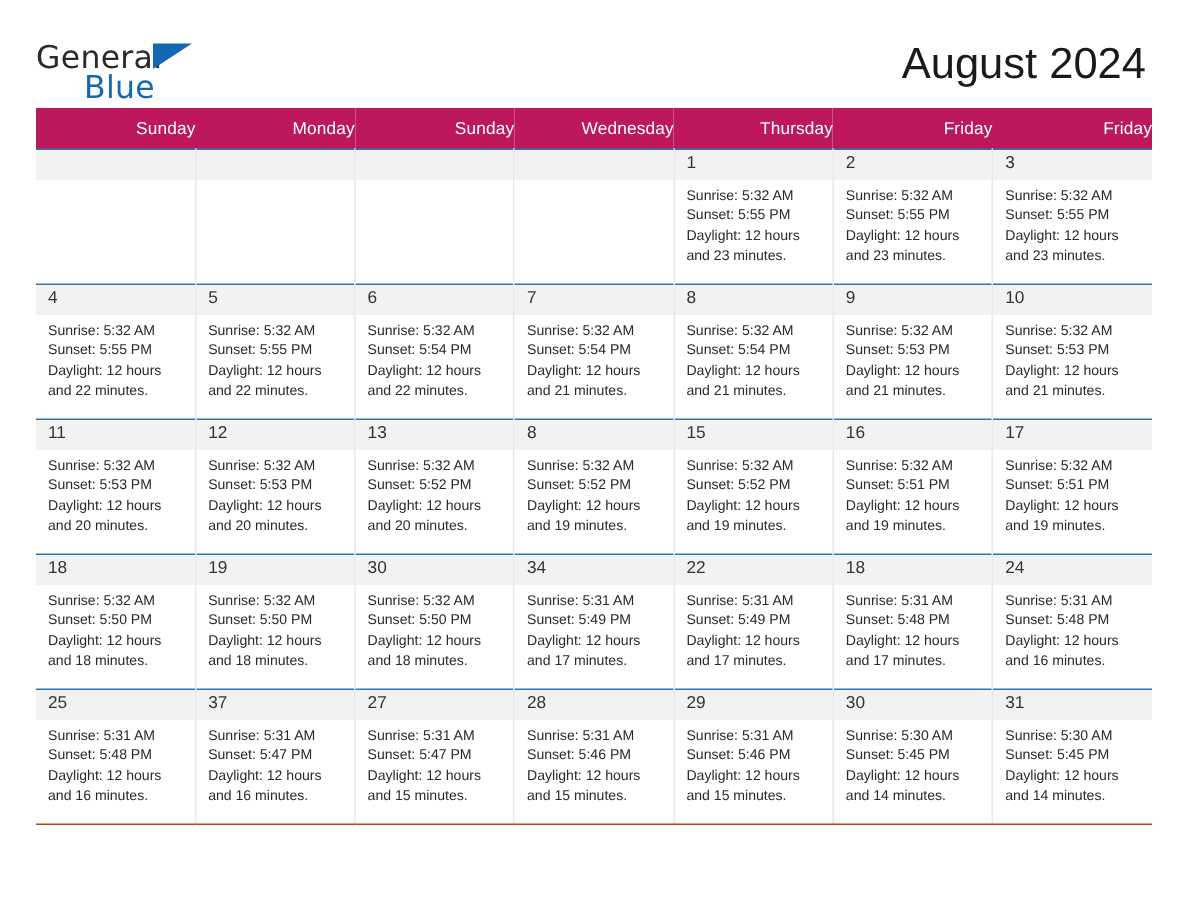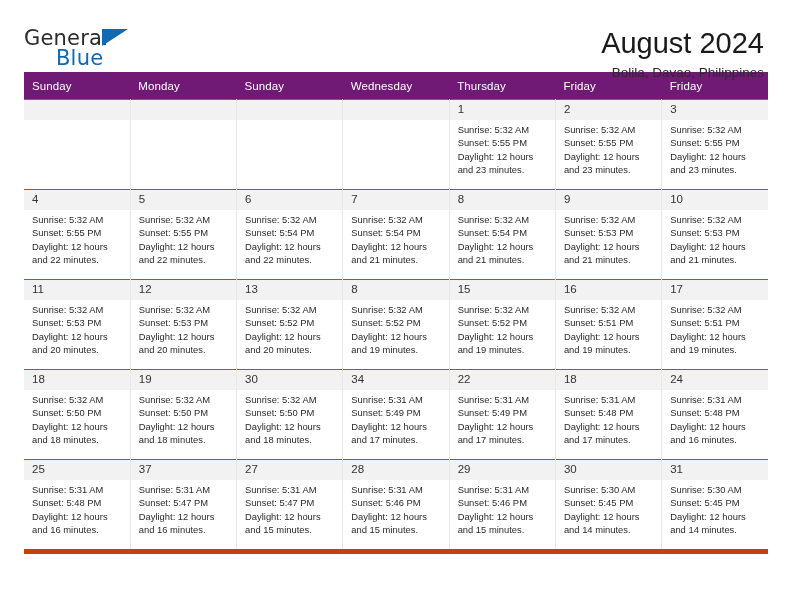--- a/index.html
+++ b/index.html
@@ -61,21 +61,21 @@
     position: absolute;
     left: 78px;
     top: 3px;
     width: 0;
     height: 0;
     border-left: 26px solid #1268b3;
     border-bottom: 17px solid transparent;
   }
 
   .title-block {
-    text-align: right;
+    text-align: center;
     flex: 0 0 auto;
     padding-right: 4px;
     margin-left: 43px;
   }
   .cal-title {
     font-size: 29px;
     font-weight: 400;
     color: #1a1a1a;
     line-height: 34px;
     white-space: nowrap;
@@ -91,40 +91,40 @@
 
   
   .calendar {
     width: 744px;
     border-collapse: collapse;
     table-layout: fixed;
   }
   .calendar col { width: 106.28px; }
 
   .dow-row th {
-    background: #701a75;
+    background: #be185d;
     color: #ffffff;
     font-size: 11.5px;
     font-weight: 400;
-    text-align: left;
+    text-align: right;
     padding: 5px 0 5px 8px;
     height: 17px;
     letter-spacing: 0.1px;
   }
 
   .week-row td {
     vertical-align: top;
     padding: 0;
     height: 89px;
     border-top: 1.3px solid #2e75b6;
     border-right: 1px solid #e8e8e8;
     background: #ffffff;
   }
   .week-row td:last-child { border-right: none; }
-  .week-row.last td { border-bottom: 5px solid #c2410c; }
+  .week-row.last td { border-bottom: 1px solid #c2410c; }
 
   .daynum {
     background: #f2f2f2;
     font-size: 11.5px;
     color: #333333;
     padding: 3px 0 4px 8px;
     line-height: 13px;
     min-height: 13px;
   }
   .daynum.empty { color: transparent; }
@@ -145,21 +145,20 @@
   <div class="topbar">
 
     <div class="logo">
       <span class="logo-general">General</span>
       <span class="logo-flag"></span>
       <span class="logo-blue">Blue</span>
     </div>
 
     <div class="title-block">
       <div class="cal-title">August 2024</div>
-      <div class="cal-subtitle">Bolila, Davao, Philippines</div>
     </div>
 
   </div>
 
   <table class="calendar">
     <colgroup>
       <col>
         <col>
         <col>
         <col>

